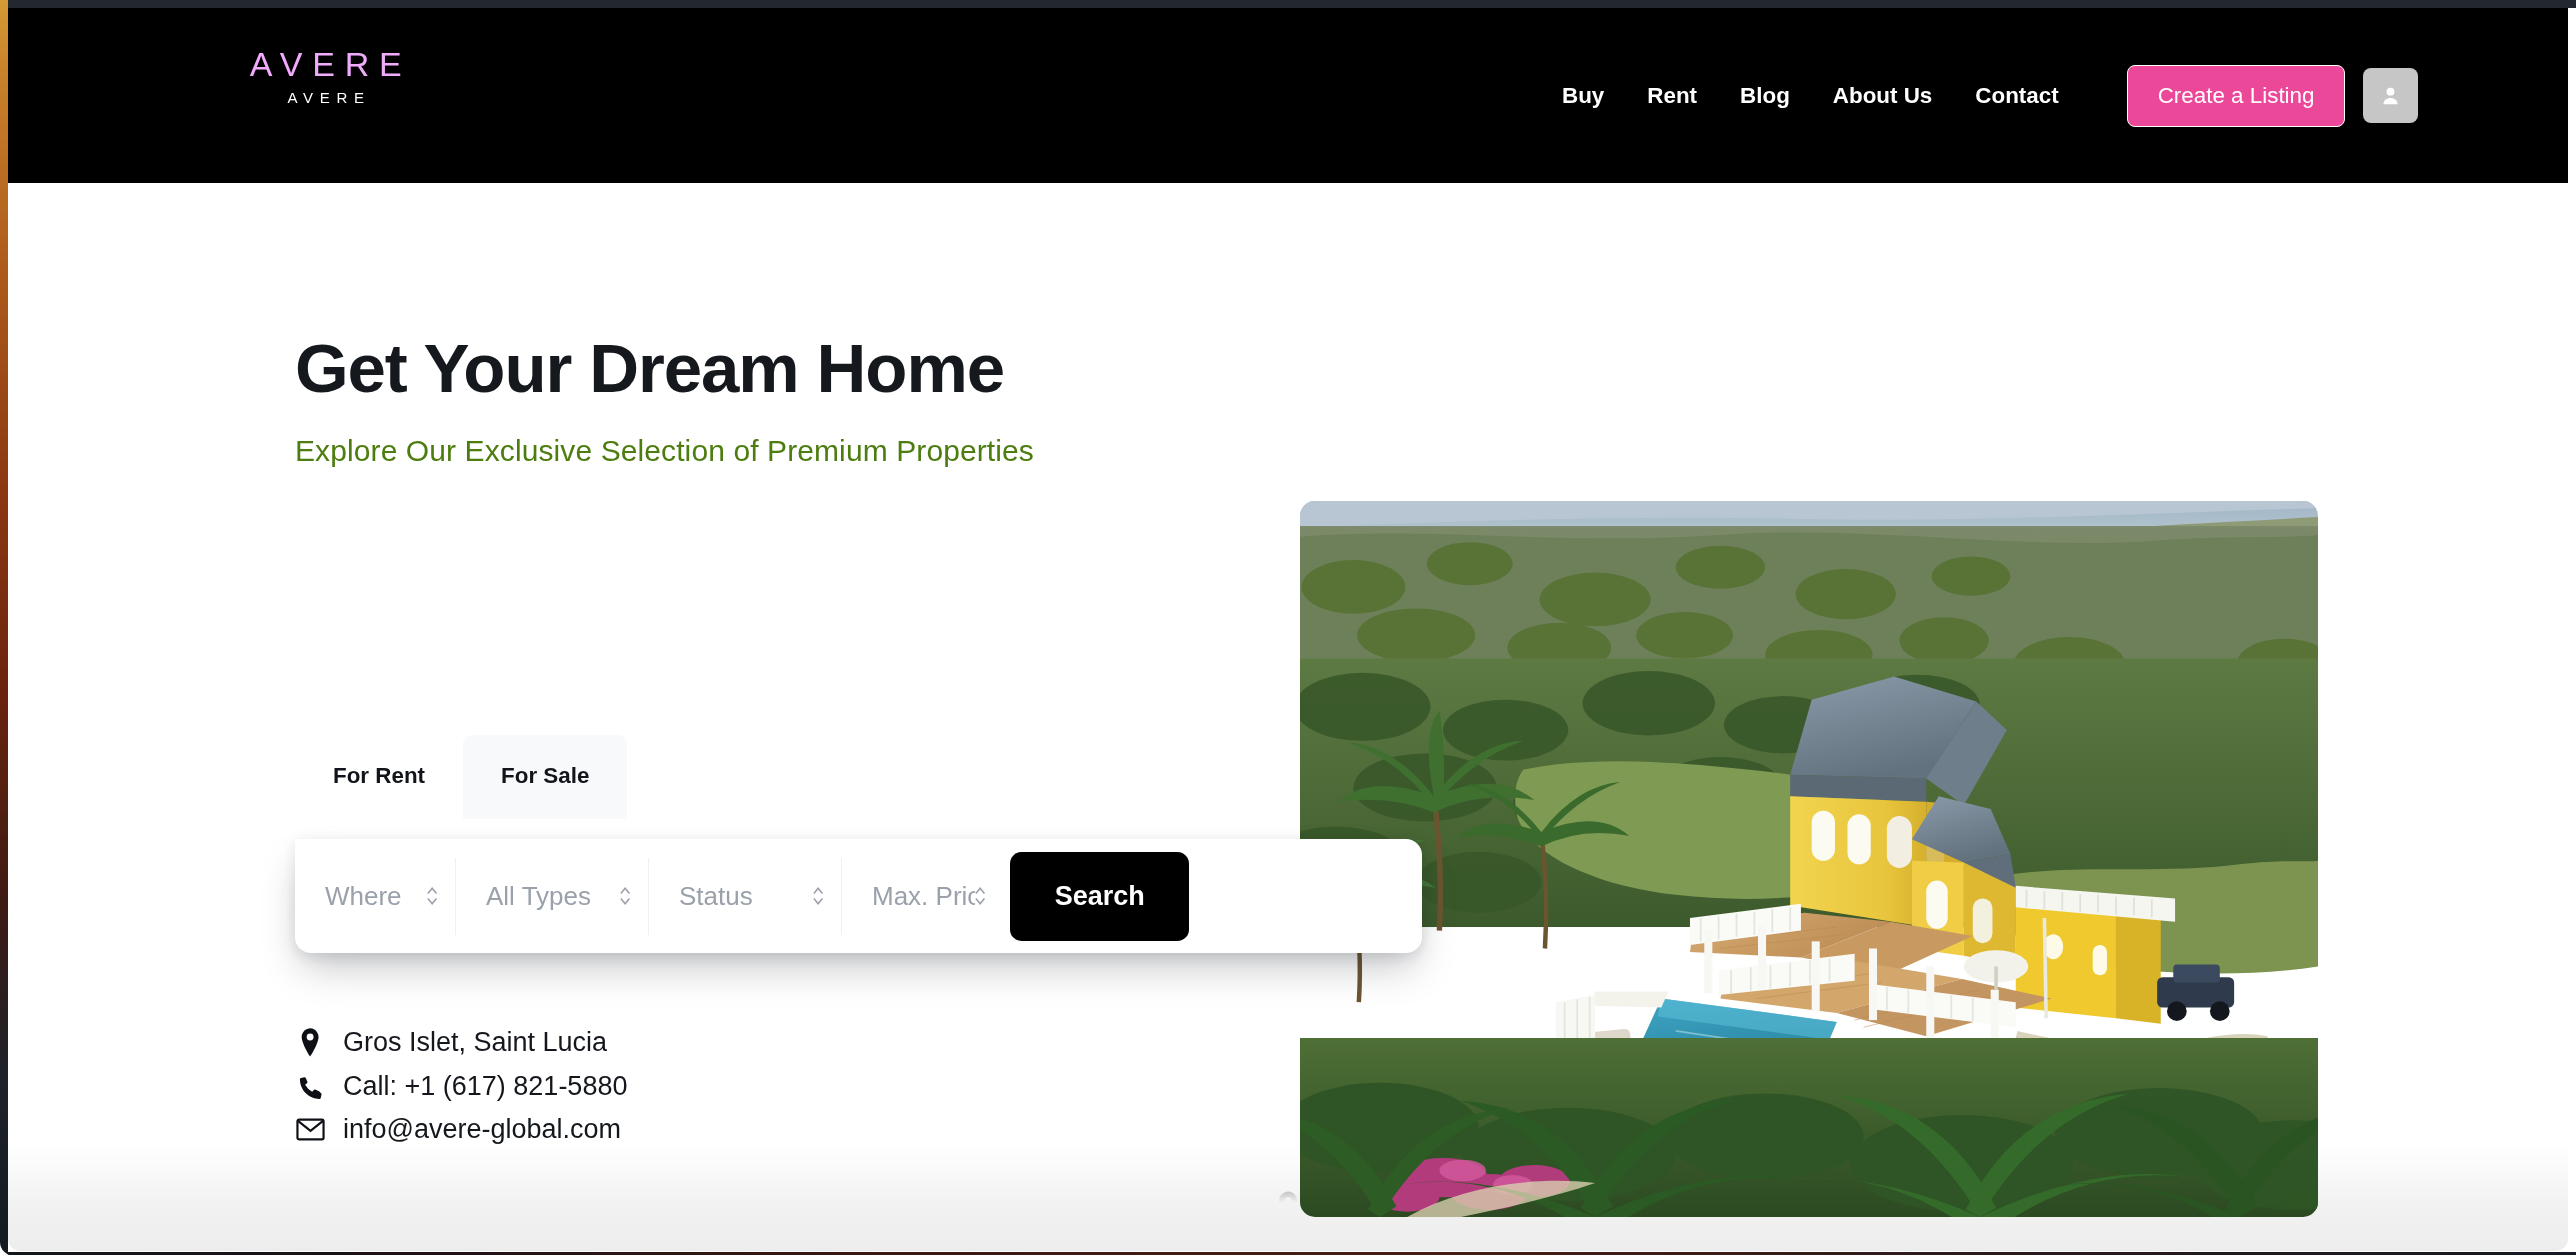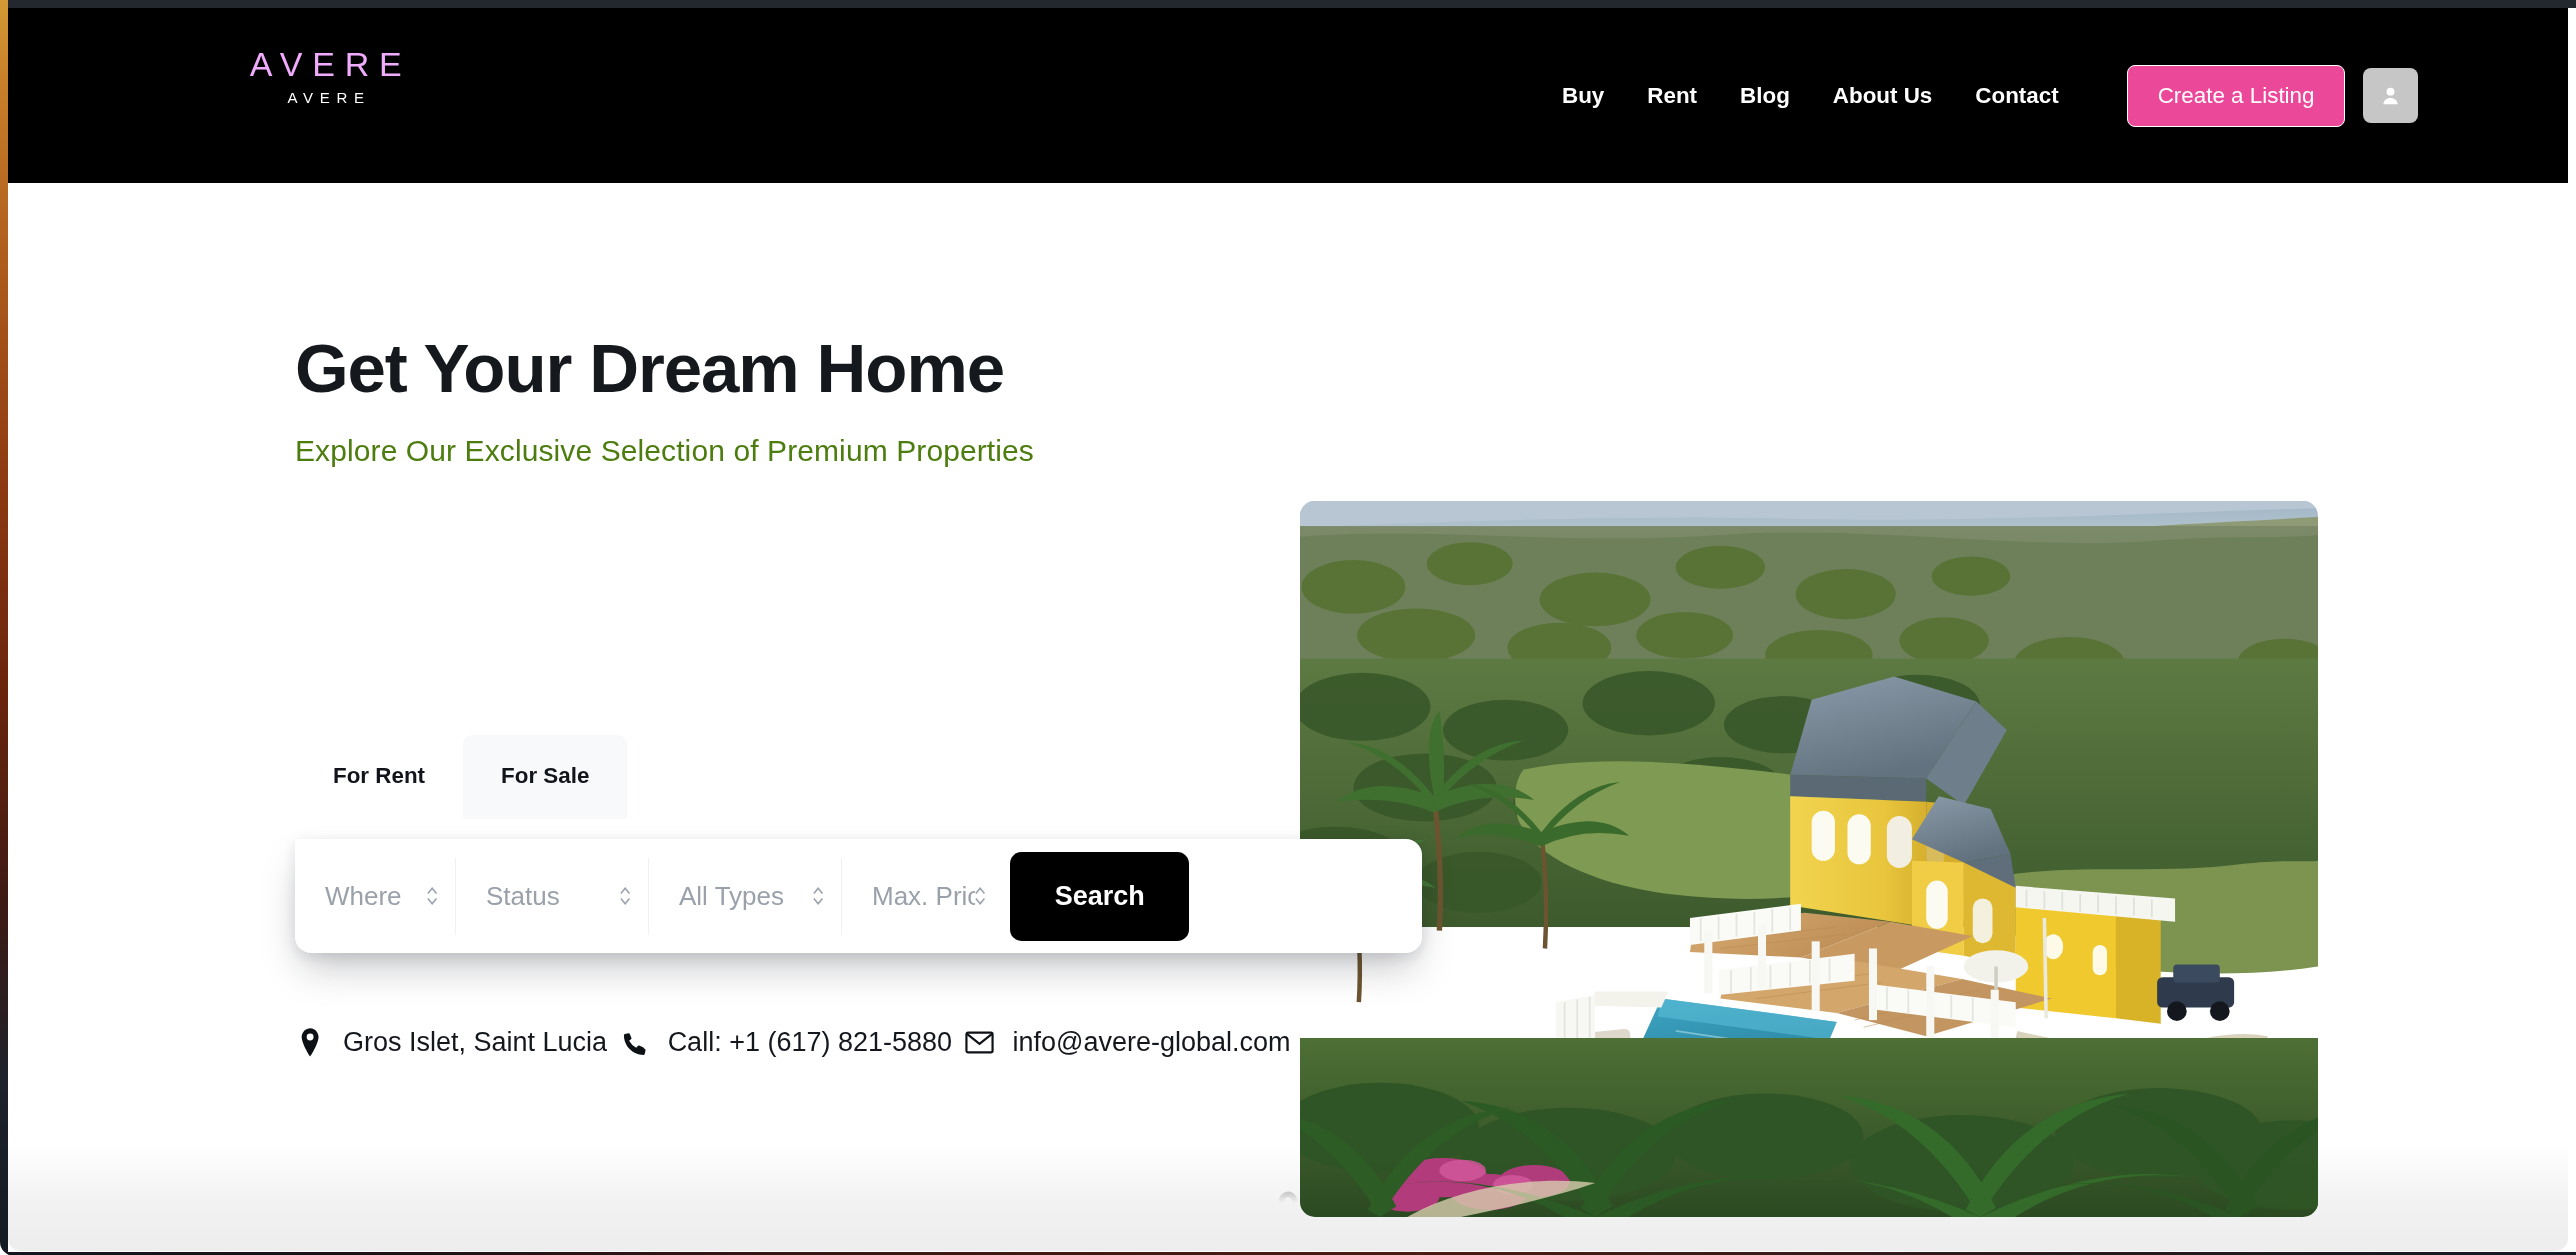--- a/index.html
+++ b/index.html
@@ -190,21 +190,21 @@
     background:#000000; color:#ffffff;
     border:none; border-radius:11.6px;
     font-size:27px; font-weight:600;
     font-family:"Liberation Sans", sans-serif;
     cursor:pointer;
   }
 
   
   .contact-list {
     position:absolute; left:287px; top:844px;
-    display:flex; gap:12.5px;
+    display:flex; flex-direction:column; gap:12.5px;
   }
   .contact-row {
     display:flex; align-items:center; gap:18px;
     font-size:27px; color:#14181d; font-weight:400;
     white-space:nowrap;
   }
   .contact-icon {
     width:30px; height:30px;
     display:flex; align-items:center; justify-content:center;
     flex:0 0 30px;
@@ -300,35 +300,35 @@
             <option>Where</option>
           </select>
           <span class="select-chevrons">
             <svg viewBox="0 0 10 16" fill="none" stroke="#9aa1ab" stroke-width="1.1" aria-hidden="true">
               <path d="M2 6.2 5 2.6 8 6.2"></path>
                 <path d="M2 9.8 5 13.4 8 9.8"></path>
             </svg>
           </span>
         </div>
 
-        <div class="field field-w3">
+        <div class="field field-w2">
           <select class="field-select">
-            <option>Status</option>
+            <option>All Types</option>
           </select>
           <span class="select-chevrons">
             <svg viewBox="0 0 10 16" fill="none" stroke="#9aa1ab" stroke-width="1.1" aria-hidden="true">
               <path d="M2 6.2 5 2.6 8 6.2"></path>
                 <path d="M2 9.8 5 13.4 8 9.8"></path>
             </svg>
           </span>
         </div>
 
-        <div class="field field-w2">
+        <div class="field field-w3">
           <select class="field-select">
-            <option>All Types</option>
+            <option>Status</option>
           </select>
           <span class="select-chevrons">
             <svg viewBox="0 0 10 16" fill="none" stroke="#9aa1ab" stroke-width="1.1" aria-hidden="true">
               <path d="M2 6.2 5 2.6 8 6.2"></path>
                 <path d="M2 9.8 5 13.4 8 9.8"></path>
             </svg>
           </span>
         </div>
 
         <div class="field field-w4">

